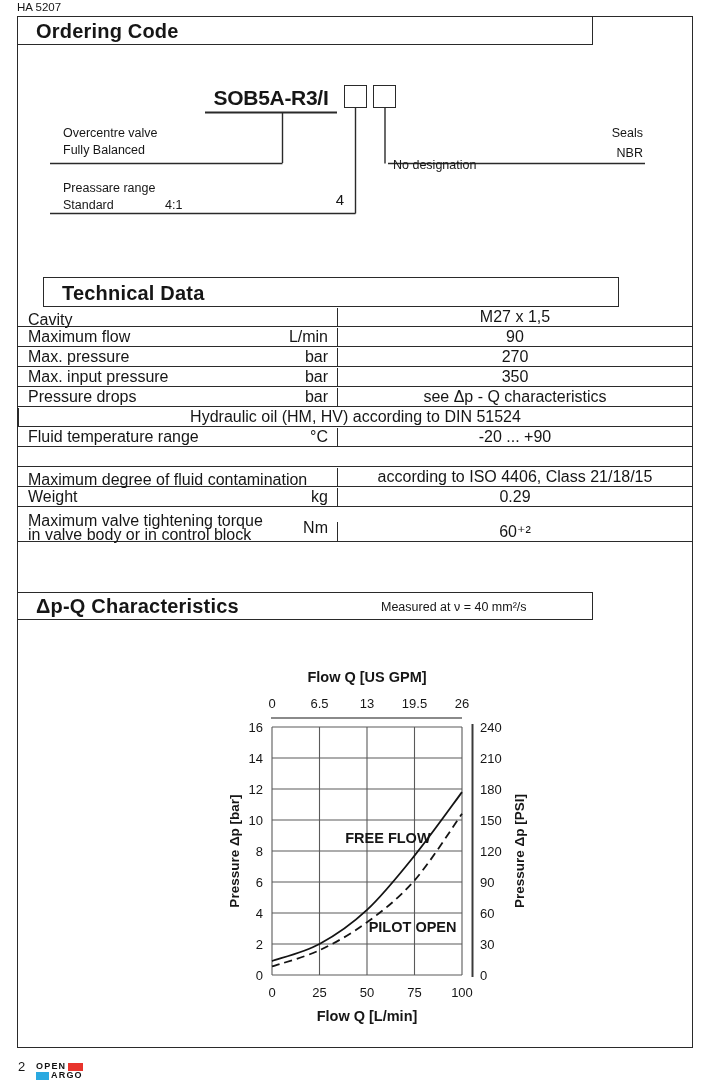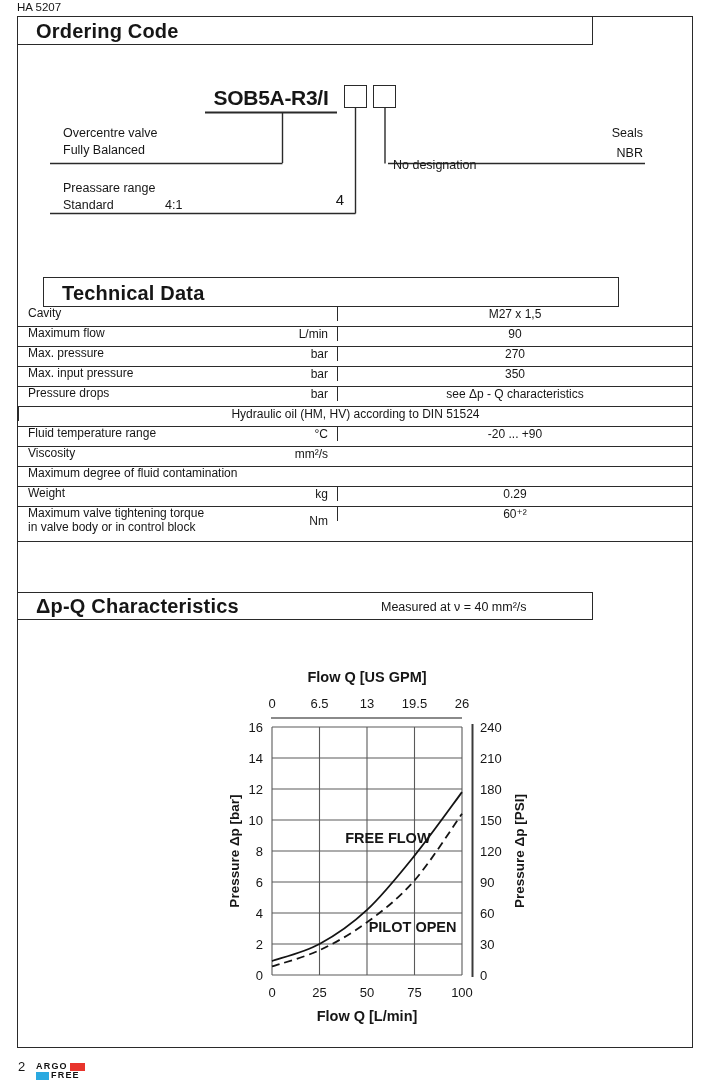--- a/index.html
+++ b/index.html
@@ -34,21 +34,21 @@
   #lbl-fully{left:63px;top:143px;}
   #lbl-prange{left:63px;top:181px;}
   #lbl-standard{left:63px;top:198px;}
   #lbl-ratio{left:165px;top:198px;}
   #lbl-digit4{left:330px;top:193px;width:20px;text-align:center;font-size:15px;}
   #lbl-seals{right:59px;top:126px;text-align:right;}
   #lbl-nodesig{left:393px;top:158px;}
   #lbl-nbr{right:59px;top:146px;text-align:right;}
   
   #tech-rows{left:17px;top:307px;width:676px;box-sizing:border-box;border-left:1.6px solid #2a2a2a;border-right:1.6px solid #2a2a2a;}
-  .trow{display:flex;align-items:flex-start;height:20px;box-sizing:border-box;border-bottom:1.1px solid #2b2b2b;font-size:12px;}
+  .trow{display:flex;align-items:flex-end;height:20px;box-sizing:border-box;border-bottom:1.1px solid #2b2b2b;font-size:16px;}
   .trow.tall{height:35px;}
   .tcell-l{width:319px;display:flex;align-items:center;padding-left:10px;box-sizing:border-box;}
   .tlabel{line-height:13.5px;}
   .tunit{margin-left:auto;padding-right:9px;white-space:nowrap;}
   .tcell-r{flex:1;border-left:1.1px solid #2b2b2b;display:flex;align-items:center;justify-content:center;text-align:center;}
   
   .logo{left:36px;top:1062px;line-height:0;}
   .logo-row{display:flex;align-items:center;height:9px;}
   .logo-txt{font-size:9px;font-weight:bold;letter-spacing:1.2px;line-height:9px;color:#111;}
   .logo-red{display:inline-block;width:15px;height:8px;margin-left:2px;}
@@ -135,30 +135,27 @@
       <div class="tcell-r">Hydraulic oil (HM, HV) according to DIN 51524</div>
     </div>
     <div class="trow">
       <div class="tcell-l">
         <div class="tlabel">Fluid temperature range</div>
         <span class="tunit">°C</span>
       </div>
       <div class="tcell-r">-20 ... +90</div>
     </div>
     <div class="trow">
-      <div class="tcell-l">
-        <div class="tlabel">Viscosity</div>
-        <span class="tunit">mm²/s</span>
-      </div>
     </div>
     <div class="trow">
       <div class="tcell-l">
         <div class="tlabel">Maximum degree of fluid contamination</div>
         <span class="tunit"></span>
       </div>
+      <div class="tcell-r">according to ISO 4406, Class 21/18/15</div>
     </div>
     <div class="trow">
       <div class="tcell-l">
         <div class="tlabel">Weight</div>
         <span class="tunit">kg</span>
       </div>
       <div class="tcell-r">0.29</div>
     </div>
     <div class="trow tall">
       <div class="tcell-l">
@@ -227,20 +224,20 @@
     <text x="524" y="851" text-anchor="middle" fill="#161616" font-size="13.5" font-family="&quot;Liberation Sans&quot;,&quot;DejaVu Sans&quot;,sans-serif" font-weight="bold" transform="rotate(-90 524 851)">Pressure Δp [PSI]</text>
     <path d="M 272 961.05 C 279.9166666666667 958.2083333333333, 303.6666666666667 952.525, 319.5 944 C 335.3333333333333 935.475, 351.1666666666667 924.625, 367 909.9 C 382.8333333333333 895.175, 398.6666666666667 875.2833333333333, 414.5 855.65 C 430.3333333333333 836.0166666666667, 454.0833333333333 802.6916666666667, 462 792.1" fill="none" stroke="#141414" stroke-width="1.8"></path>
     <text x="387.9" y="843.25" text-anchor="middle" fill="#161616" font-size="14.5" font-family="&quot;Liberation Sans&quot;,&quot;DejaVu Sans&quot;,sans-serif" font-weight="bold">FREE FLOW</text>
     <path d="M 272 966.475 C 279.9166666666667 963.7625, 303.6666666666667 957.5625, 319.5 950.2 C 335.3333333333333 942.8375000000001, 351.1666666666667 933.925, 367 922.3 C 382.8333333333333 910.675, 398.6666666666667 898.5333333333334, 414.5 880.45 C 430.3333333333333 862.3666666666667, 454.0833333333333 824.9083333333333, 462 813.8" fill="none" stroke="#141414" stroke-width="1.8" stroke-dasharray="8 5"></path>
     <text x="412.6" y="931.6" text-anchor="middle" fill="#161616" font-size="14.5" font-family="&quot;Liberation Sans&quot;,&quot;DejaVu Sans&quot;,sans-serif" font-weight="bold">PILOT OPEN</text>
   </svg>
 
 <div class="abs page-number">2</div>
 <div class="abs logo">
   <div class="logo-row">
-    <span class="logo-txt">ARGO</span>
+    <span class="logo-txt">OPEN</span>
     <span class="logo-red" id="logo-red" style="background: rgb(232, 52, 44);"></span>
   </div>
   <div class="logo-row">
     <span class="logo-blue" id="logo-blue" style="background: rgb(42, 169, 224);"></span>
-    <span class="logo-txt">FREE</span>
+    <span class="logo-txt">ARGO</span>
   </div>
 </div>
 
 </body></html>

